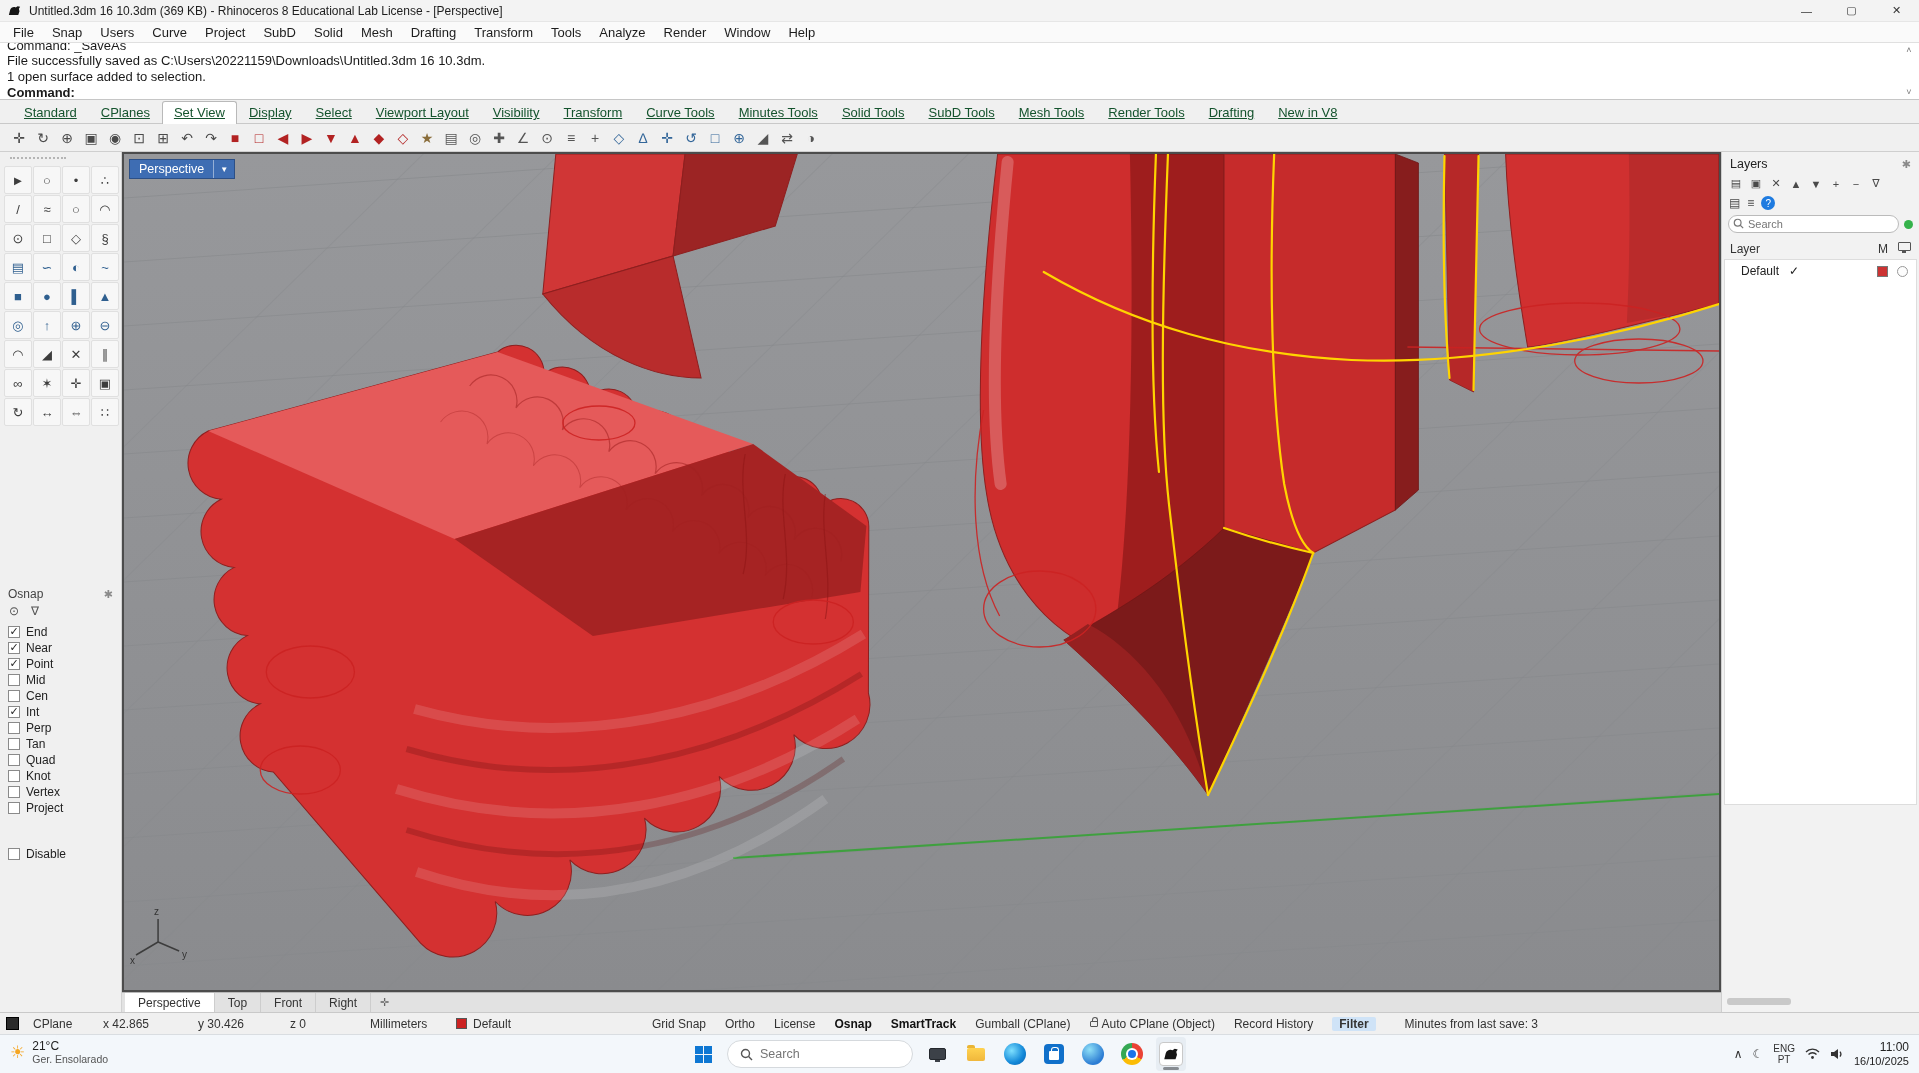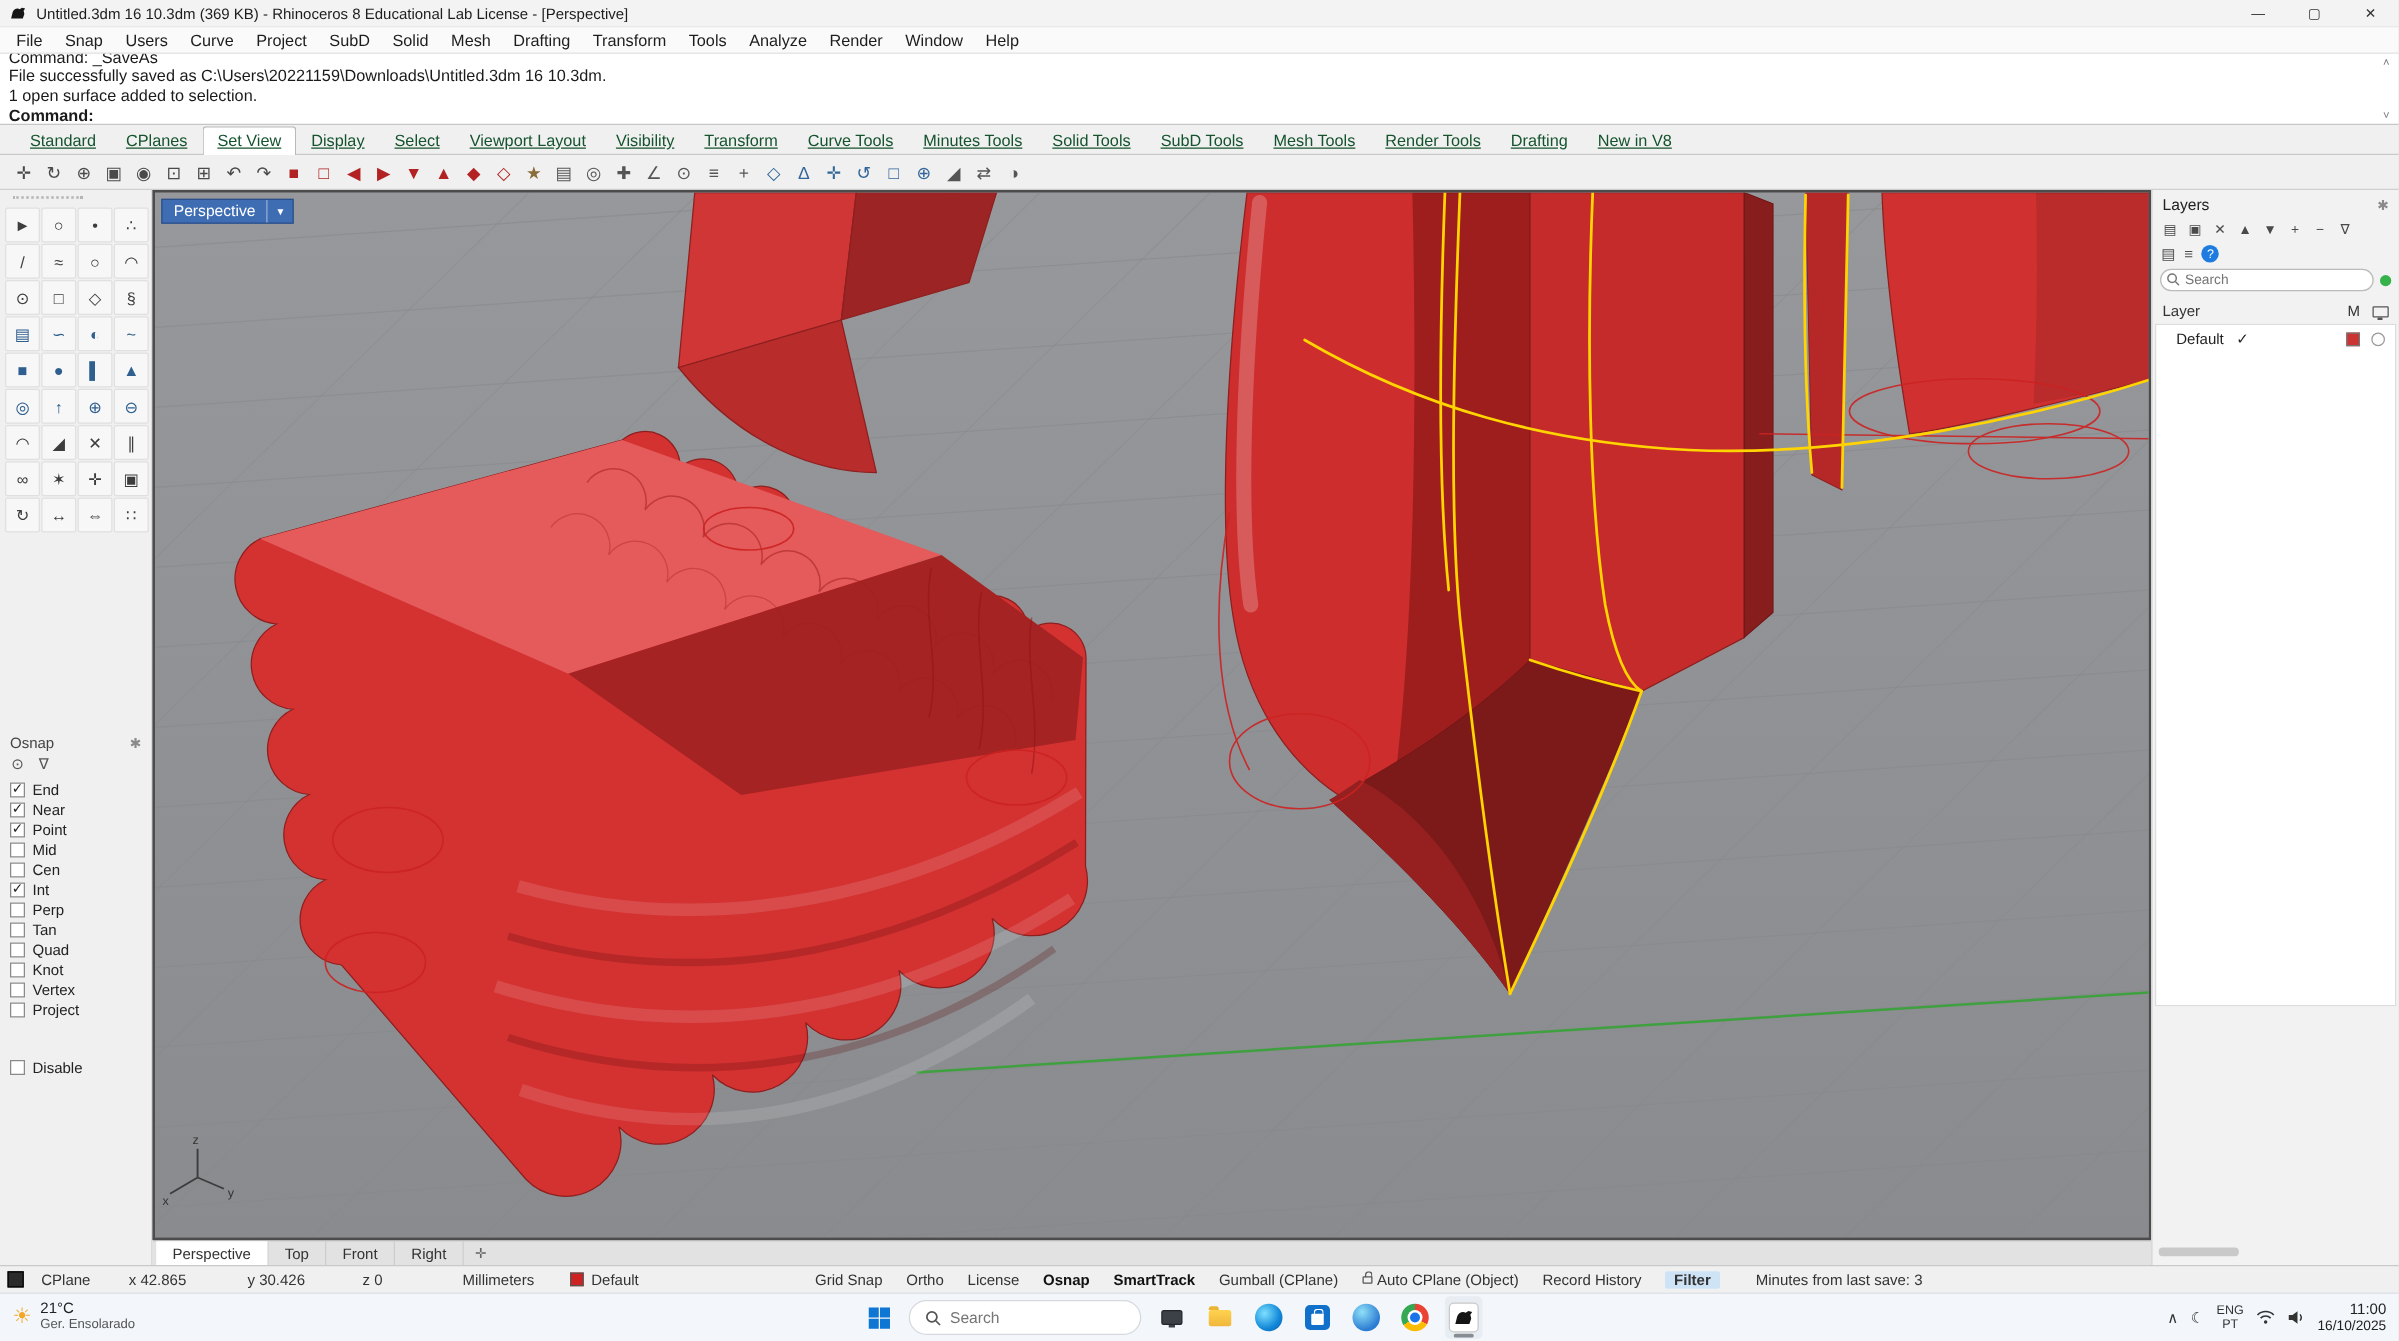--- a/index.html
+++ b/index.html
@@ -69,21 +69,21 @@
   .lp-header .gear { margin-left:auto; color:#8a8a8a; font-size:11px; }
   .lp-tools { display:flex; gap:2px; padding:1px 5px 2px; align-items:center; }
   .lp-tool { width:18px; height:17px; display:flex; align-items:center; justify-content:center; font-size:11px; color:#4a4a4a; border-radius:2px; }
   .lp-tools2 { display:flex; gap:7px; padding:2px 7px 3px; align-items:center; color:#4a4a4a; font-size:12px; }
   .lp-help { width:14px; height:14px; border-radius:50%; background:#1e7be0; color:#fff; font-size:10px; display:flex; align-items:center; justify-content:center; }
   .lp-searchrow { display:flex; align-items:center; gap:5px; padding:2px 6px; }
   .lp-search { position:relative; flex:1; }
   .lp-search input { width:100%; height:18px; border:1px solid #bbb; border-radius:9px; font-size:11px; padding:0 4px 0 19px; background:#fff; color:#333; font-family:"Liberation Sans",sans-serif; }
   .lp-search svg { position:absolute; left:5px; top:3px; }
   .lp-dot { width:9px; height:9px; border-radius:50%; background:#35b24a; flex:0 0 auto; }
-  .lp-cols { display:flex; align-items:center; padding:4px 8px 3px; color:#333; margin-top:3px; }
+  .lp-cols { display:flex; padding:4px 8px 3px; color:#333; margin-top:3px; }
   .lp-cols .c-layer { flex:1; }
   .lp-cols .c-m { width:20px; }
   .lp-list { background:#fff; border:1px solid #ddd; margin:0 2px; height:546px; }
   .lp-row { display:flex; align-items:center; padding:4px 8px 3px; }
   .lp-row .nm { width:56px; padding-left:8px; }
   .lp-row .chk { width:30px; color:#222; font-size:12px; }
   .lp-row .sp { flex:1; }
   .lp-swatch { width:11px; height:11px; border:1px solid #777; margin-right:9px; }
   .lp-matball { width:11px; height:11px; border:1px solid #999; border-radius:50%; background:#fdfdfd; }
   .lp-scrollbar { position:absolute; bottom:7px; left:5px; width:64px; height:7px; background:#c9c9c9; border-radius:3px; }

